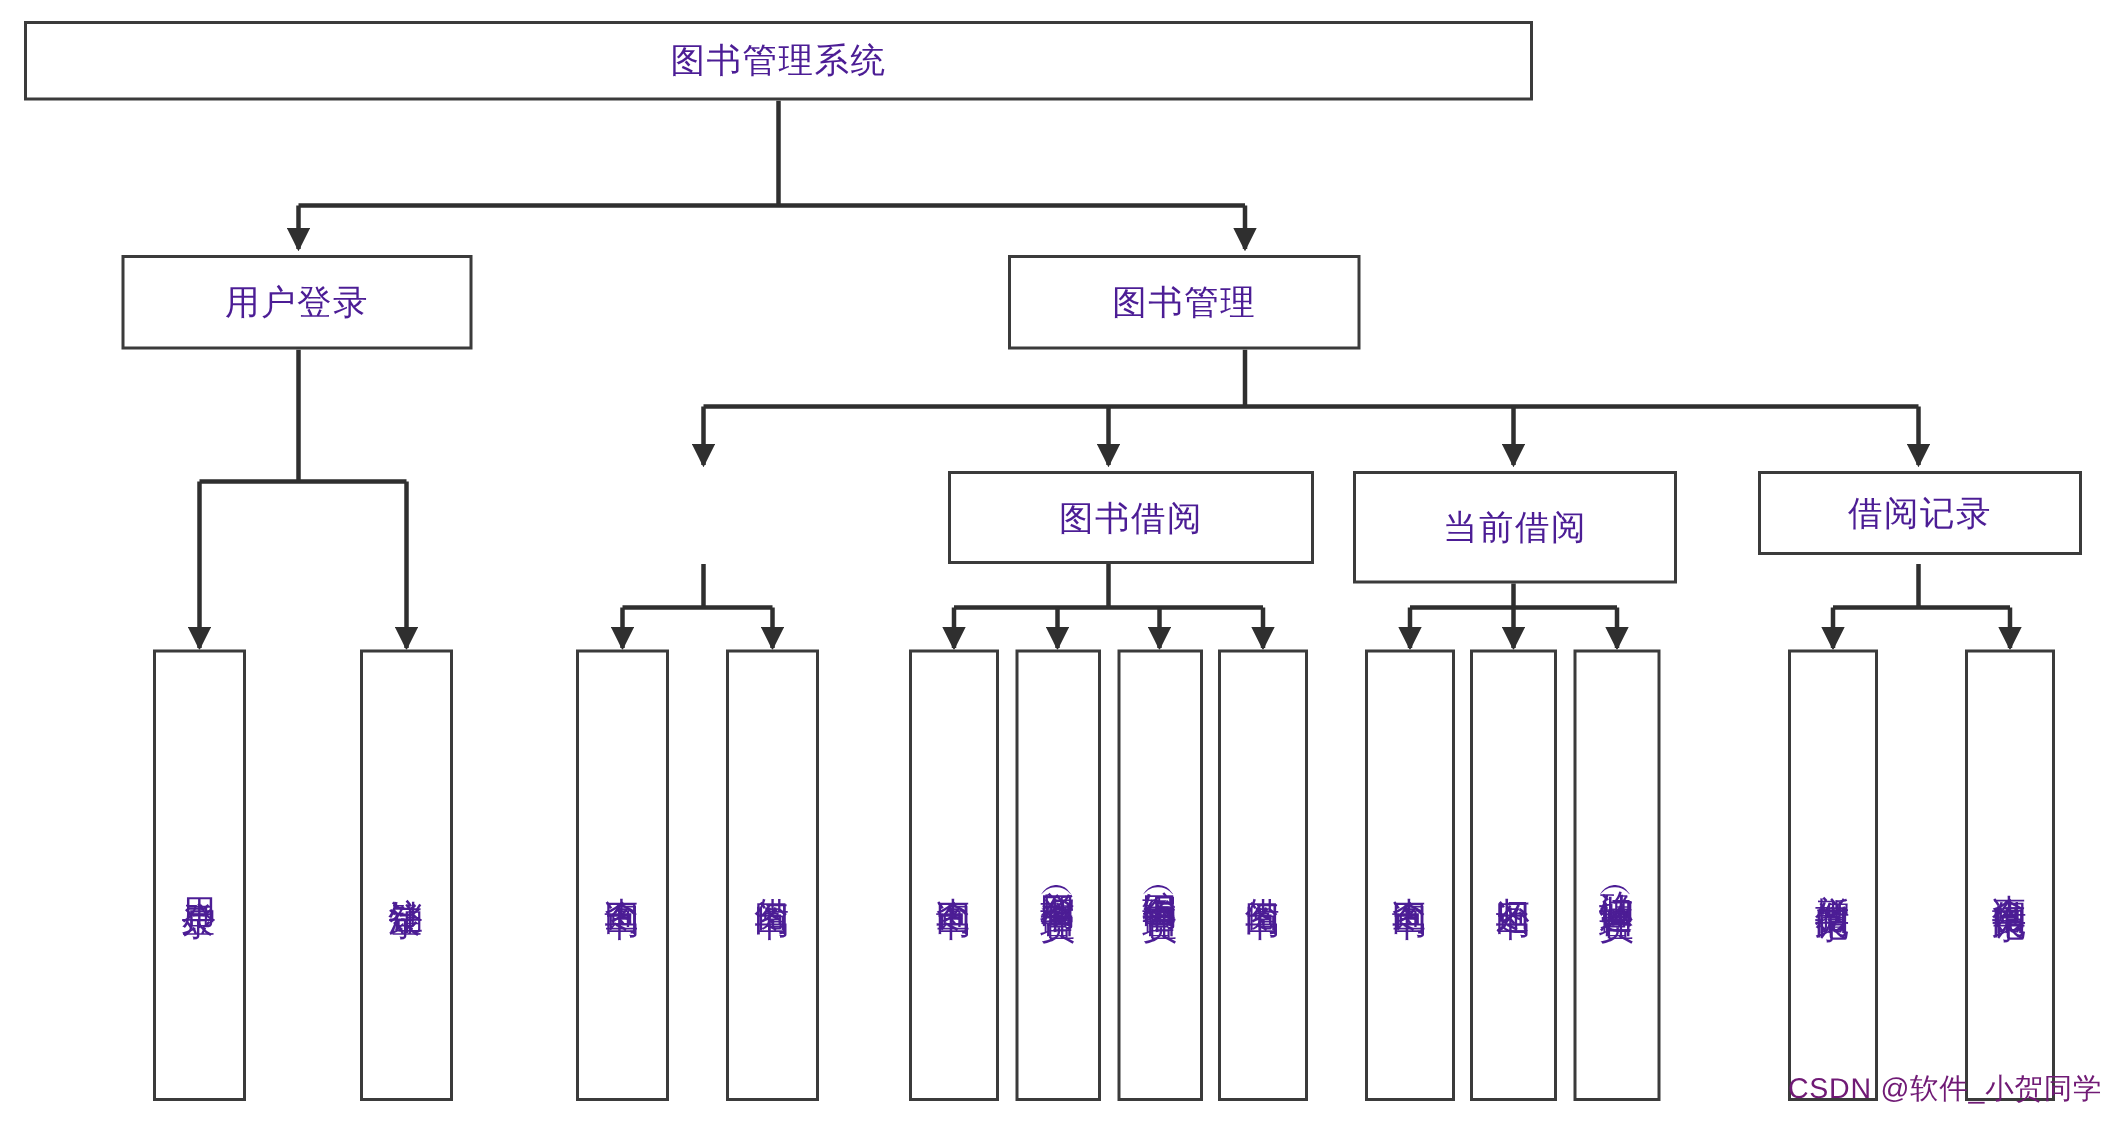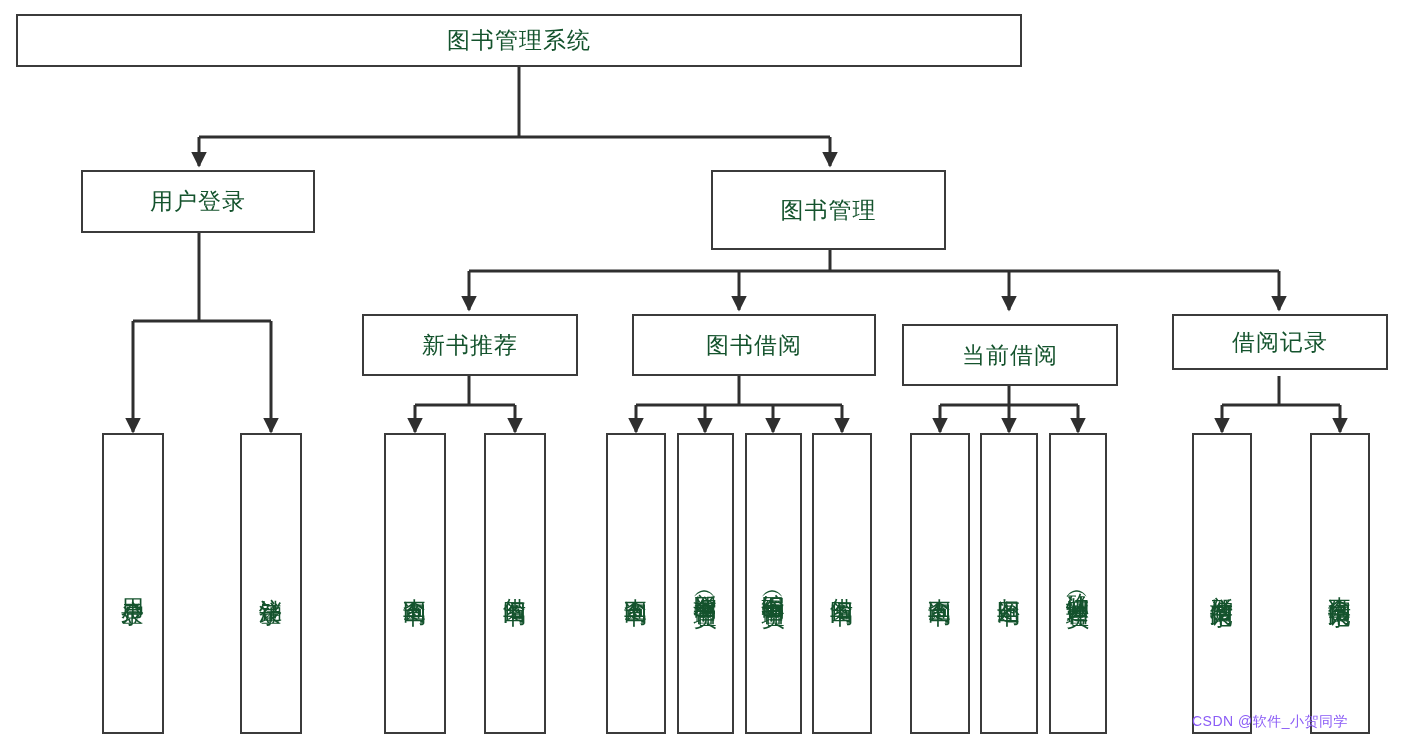--- a/index.html
+++ b/index.html
@@ -27,21 +27,21 @@
     pointer-events: none;
   }
   .node {
     position: absolute;
     box-sizing: border-box;
     background: #ffffff;
     border: 2px solid #3b3b3b;
     display: flex;
     align-items: center;
     justify-content: center;
-    color: #14532d;
+    color: #4c1d95;
   }
   .node.h {
     font-size: 23px;
     letter-spacing: 1px;
   }
   .node.root {
     font-size: 23px;
   }
   .node.v {
     writing-mode: vertical-rl;
@@ -55,22 +55,22 @@
     line-height: 1.05;
   }
   .node.v .vlabel {
     writing-mode: vertical-rl;
     text-orientation: upright;
     display: block;
     white-space: nowrap;
   }
   .watermark {
     position: absolute;
-    font-size: 14px;
-    color: #8b5cf6;
+    font-size: 19px;
+    color: #701a75;
     white-space: nowrap;
     letter-spacing: 0.5px;
   }
 </style>
 </head>
 <body>
 
 <div id="canvas">
 
   <svg id="edges" viewBox="0 0 1405 747" xmlns="http://www.w3.org/2000/svg">
@@ -124,33 +124,30 @@
   </svg>
 
   <div class="node h root" style="left:16px; top:14px; width:1006px; height:53px;">
     <span>图书管理系统</span>
   </div>
 
   <div class="node h" style="left:81px; top:170px; width:234px; height:63px;">
     <span>用户登录</span>
   </div>
 
-  <div class="node h" style="left:711px; top:170px; width:235px; height:80px;">
+  <div class="node h" style="left:672px; top:170px; width:235px; height:63px;">
     <span>图书管理</span>
   </div>
 
-  <div class="node h" style="left:362px; top:314px; width:216px; height:62px;">
-    <span>新书推荐</span>
-  </div>
 
   <div class="node h" style="left:632px; top:314px; width:244px; height:62px;">
     <span>图书借阅</span>
   </div>
 
-  <div class="node h" style="left:902px; top:324px; width:216px; height:62px;">
+  <div class="node h" style="left:902px; top:314px; width:216px; height:75px;">
     <span>当前借阅</span>
   </div>
 
   <div class="node h" style="left:1172px; top:314px; width:216px; height:56px;">
     <span>借阅记录</span>
   </div>
 
   <div class="node v" style="left:102px; top:433px; width:62px; height:301px;">
     <span class="vlabel">用户登录</span>
   </div>

